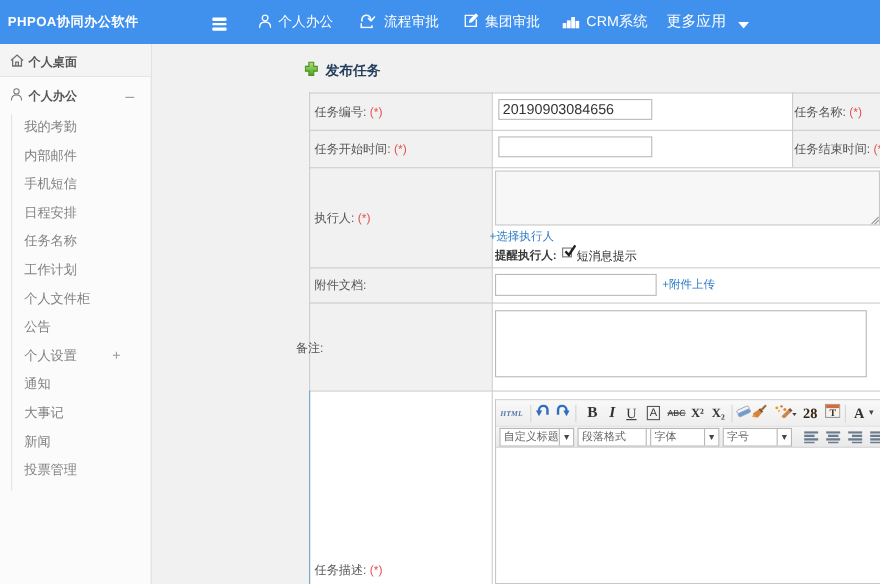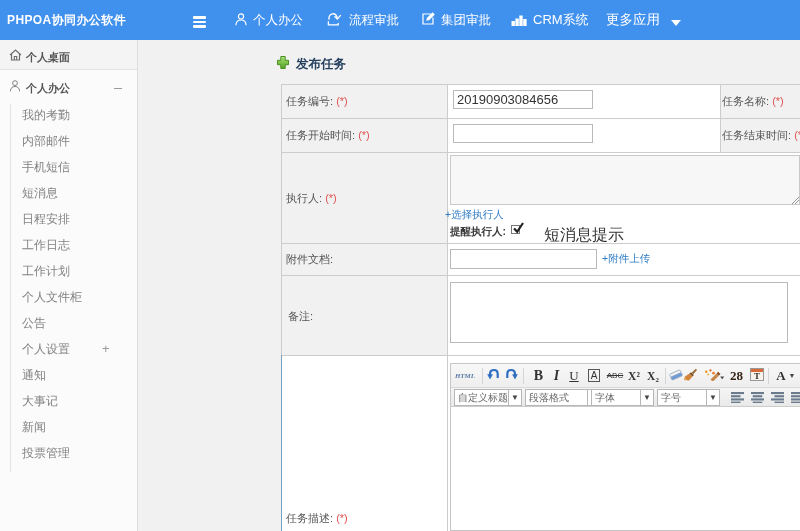--- a/index.html
+++ b/index.html
@@ -85,23 +85,22 @@
         <path d="M5.3 11 L5.3 7.5 L7.7 7.5 L7.7 11"></path>
       </svg>个人桌面</div>
   <div class="parent"><svg class="sicon" width="12" height="12" viewBox="0 0 12 13" fill="none" stroke="#777" stroke-width="1">
         <circle cx="6" cy="3.4" r="2.6"></circle>
         <path d="M1 12.2 C1 8.8 3.2 7 6 7 C8.8 7 11 8.8 11 12.2"></path>
       </svg>个人办公<span class="mm"></span></div>
   <div id="submenu">
     <div class="it">我的考勤</div>
     <div class="it">内部邮件</div>
     <div class="it">手机短信</div>
-    <div class="it">短消息</div>
     <div class="it">日程安排</div>
-    <div class="it">工作日志</div>
+    <div class="it">任务名称</div>
     <div class="it">工作计划</div>
     <div class="it">个人文件柜</div>
     <div class="it">公告</div>
     <div class="it">个人设置<span class="pl">+</span></div>
     <div class="it">通知</div>
     <div class="it">大事记</div>
     <div class="it">新闻</div>
     <div class="it">投票管理</div>
   </div>
 </div>
@@ -146,27 +145,27 @@
 <div class="abs" style="left:450px;top:155px;width:350px;height:50px;background:#f7f7f7;border:1px solid #c9c9c9"></div>
 <svg class="abs" style="left:792px;top:197px" width="7" height="7" viewBox="0 0 7 7" stroke="#999" stroke-width="1">
     <path d="M0 7 L7 0 M3 7 L7 3"></path>
   </svg>
 <div class="lnk" style="left:445px;top:208px">+选择执行人</div>
 <div class="lbl" style="left:450px;top:225px;font-weight:bold;color:#3a3a3a;font-size:10.5px">提醒执行人:</div>
 <div class="abs" style="left:511px;top:225px;width:9px;height:9px;border:1px solid #777;background:#fff"></div>
 <svg class="abs" style="left:513px;top:221px" width="11" height="13" viewBox="0 0 11 13" fill="none" stroke="#222" stroke-width="2.2">
     <path d="M1 7.5 L4.2 10.8 L10 2"></path>
   </svg>
-<div class="lbl" style="left:544px;top:225px;color:#333;font-size:16px">短消息提示</div>
+<div class="lbl" style="left:524px;top:225px;color:#333;font-size:11px">短消息提示</div>
 
 <div class="lbl" style="left:286px;top:252px">附件文档:</div>
 <div class="inp" style="left:450px;top:249px;width:147px;height:20px"></div>
 <div class="lnk" style="left:602px;top:252px">+附件上传</div>
 
-<div class="lbl" style="left:288px;top:309px">备注:</div>
+<div class="lbl" style="left:269px;top:309px">备注:</div>
 <div class="inp" style="left:450px;top:282px;width:338px;height:61px"></div>
 
 <div class="lbl" style="left:286px;top:511px">任务描述: <span class="star">(*)</span></div>
 
 <div id="edt">
   <div id="tb1">
     <div class="tbtn" style="left:3px;width:22px;font-size:7px;font-weight:bold;color:#5a7ba6;font-family:'Liberation Serif',serif;font-style:italic">HTML</div>
     <div class="tsep" style="left:31px"></div>
     <div class="tbtn" style="left:35px;width:15px"><svg width="13" height="13" viewBox="0 0 13 13">
           <path d="M3 7 L3 6 C3 3.4 4.9 2 7 2 C9.1 2 10.7 3.5 10.7 6 L10.7 10" fill="none" stroke="#2f6fc1" stroke-width="2.2"></path>

